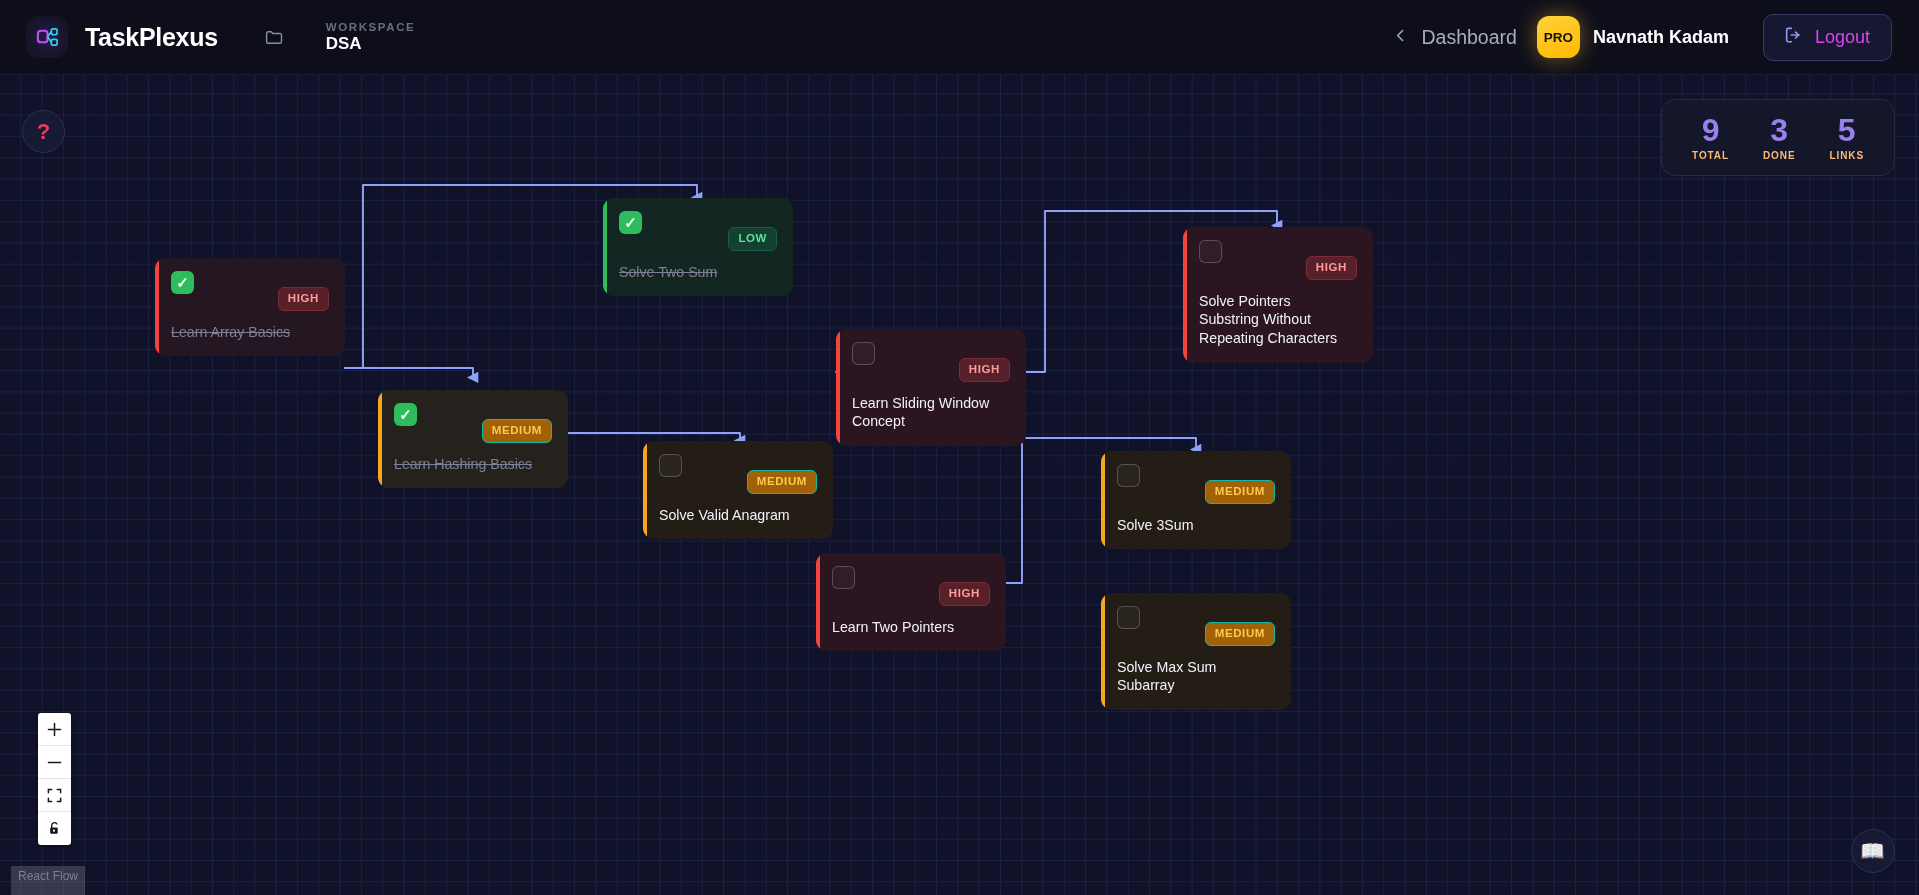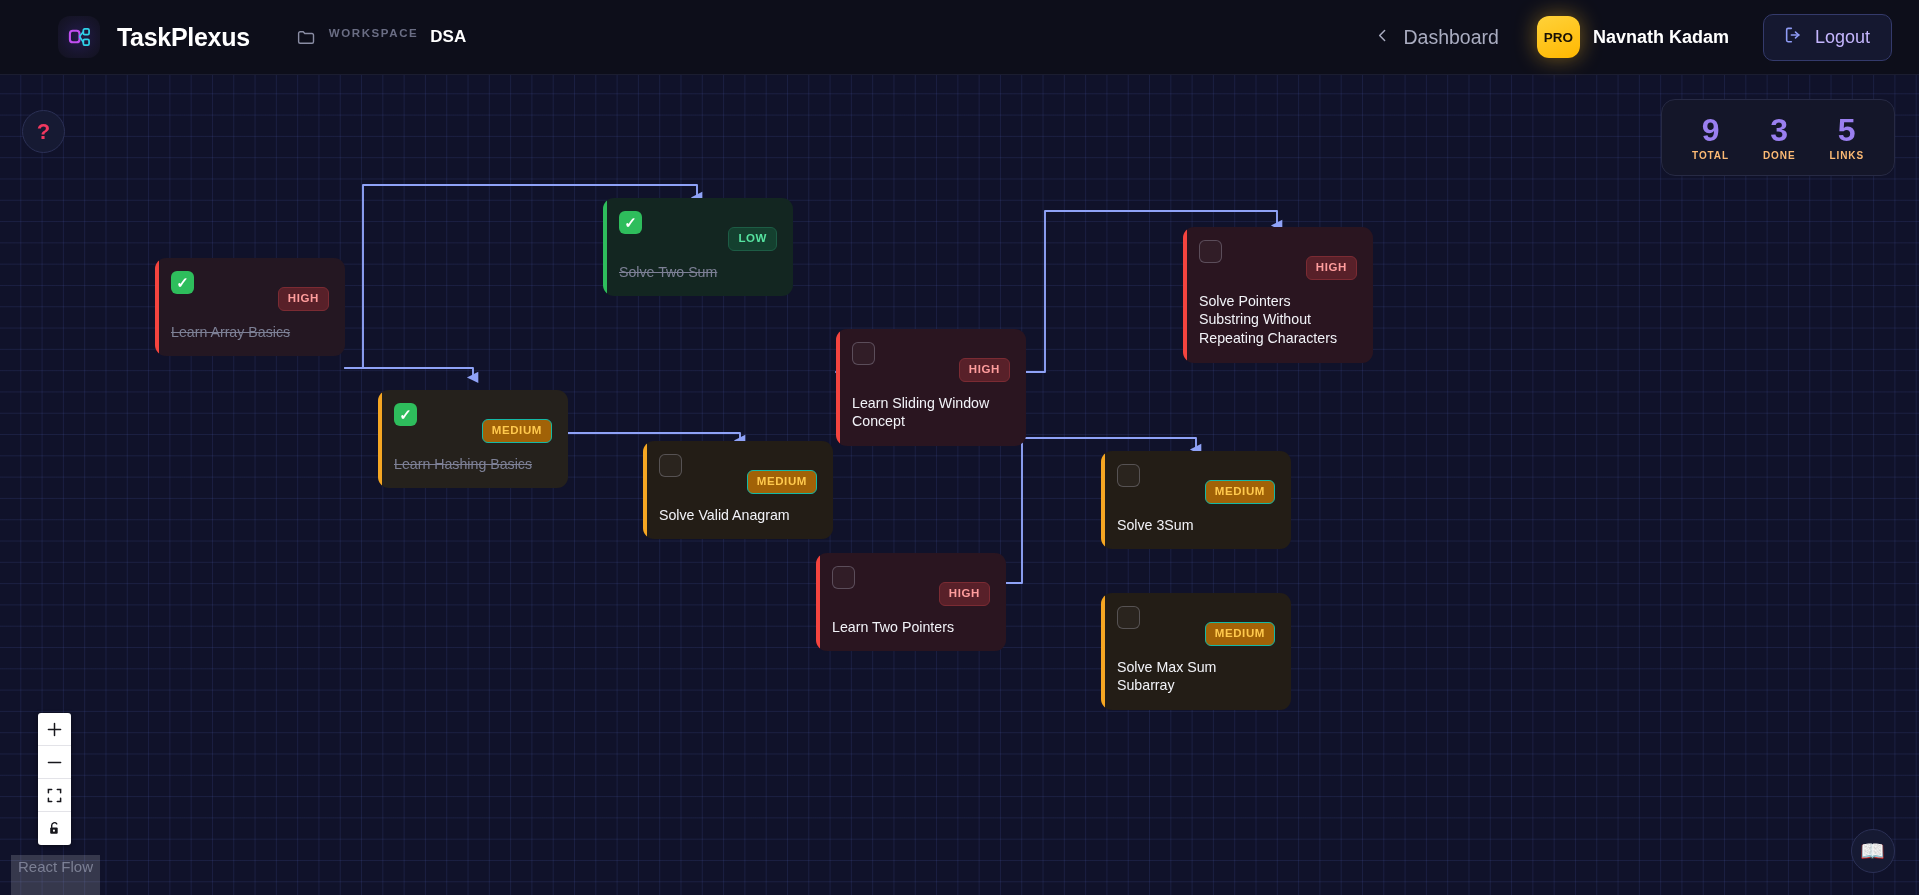--- a/index.html
+++ b/index.html
@@ -24,21 +24,20 @@
   
   .header {
     position: absolute;
     top: 0; left: 0;
     width: 1919px;
     height: 75px;
     background: #0d0e1a;
     border-bottom: 1px solid #1b1d30;
     display: flex;
     z-index: 50;
-    padding-left: 32px;
   }
 
   .brand-wrap {
     display: flex;
     align-items: center;
     gap: 17px;
     margin-left: 26px;
   }
 
   .logo-badge {
@@ -56,21 +55,21 @@
     letter-spacing: -0.3px;
   }
 
   .ws-wrap {
     display: flex;
     align-items: center;
     gap: 12px;
     margin-left: 46px;
   }
   .folder-icon { display:flex; align-items:center; }
-  .ws-text { display: flex; gap: 12px; }
+  .ws-text { display: flex; flex-direction: column; gap: 1px; margin-left: 29px; }
   .ws-label {
     font-size: 11.5px;
     letter-spacing: 1.6px;
     color: #6a6d84;
     font-weight: bold;
   }
   .ws-value {
     font-size: 17px;
     font-weight: bold;
     color: #ffffff;
@@ -82,21 +81,21 @@
     align-items: center;
     gap: 0px;
     margin-right: 27px;
   }
 
   .dash-link {
     display: flex; align-items: center; gap: 12px;
     color: #a9acc0;
     font-size: 19.5px;
     cursor: pointer;
-    margin-right: 38px;
+    margin-right: 20px;
   }
 
   .user-wrap {
     display: flex; align-items: center; gap: 13px;
     margin-right: 34px;
   }
   .pro-badge {
     width: 43px; height: 42px;
     border-radius: 12px;
     background: linear-gradient(160deg, #ffd23a 0%, #ffb800 100%);
@@ -112,21 +111,21 @@
     color: #ffffff;
   }
 
   .logout-btn {
     display: flex; align-items: center; gap: 12px;
     height: 47px;
     padding: 0 21px 0 19px;
     border: 1px solid #343a6b;
     border-radius: 10px;
     background: #151830;
-    color: #c4b5fd;
+    color: #d946ef;
     font-size: 18px;
     cursor: pointer;
   }
 
   
   .canvas {
     position: absolute;
     top: 75px; left: 0;
     width: 1919px;
     height: 820px;
@@ -289,22 +288,22 @@
     cursor: pointer;
     color: #17171c;
   }
   .ctrl-btn:last-child { border-bottom: none; }
 
   .attribution {
     position: absolute;
     left: 11px; bottom: 0px;
     background: rgba(255,255,255,0.16);
     color: rgba(180,185,205,0.55);
-    font-size: 15px;
-    padding: 3px 7px 20px 7px;
+    font-size: 12px;
+    padding: 3px 7px 12px 7px;
     z-index: 19;
   }
 
   
   .book-btn {
     position: absolute;
     right: 24px; bottom: 22px;
     width: 44px; height: 44px;
     border-radius: 50%;
     background: #161a33;

